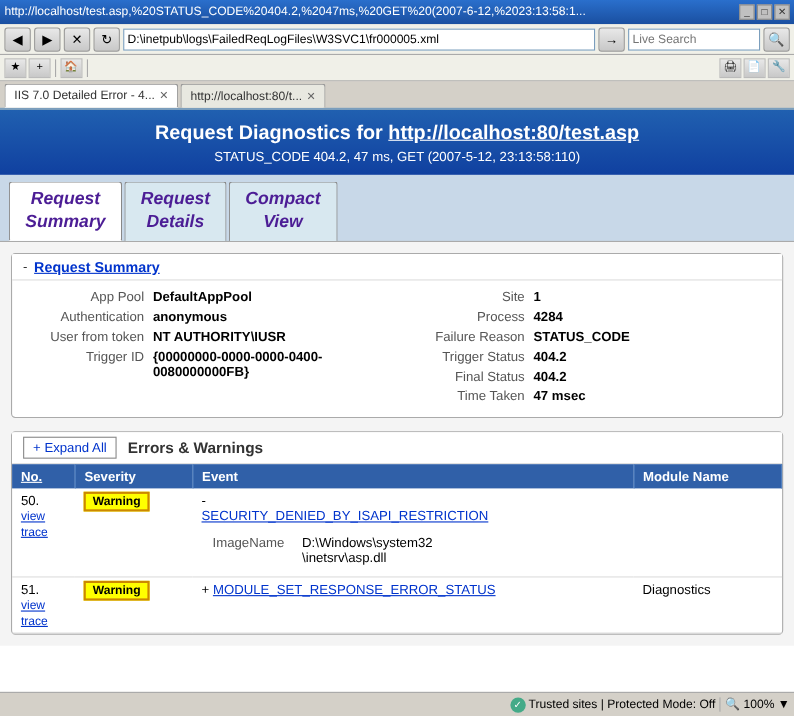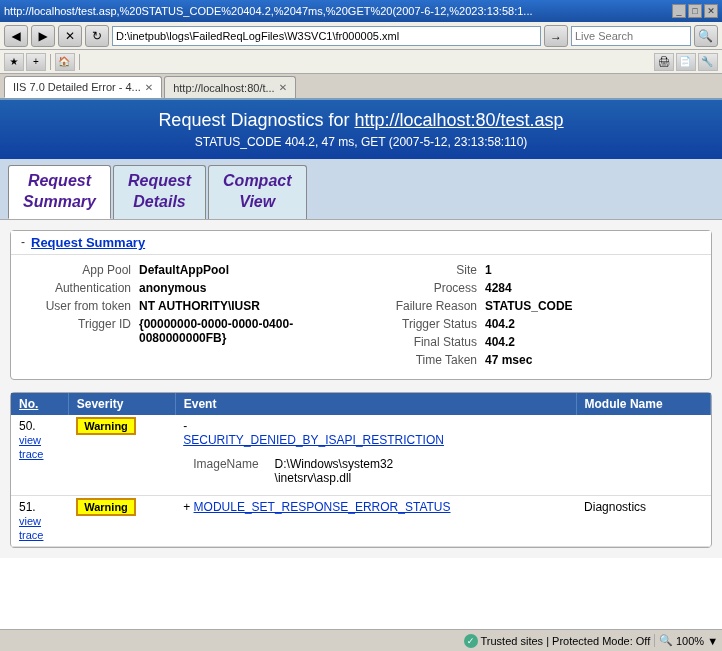--- a/index.html
+++ b/index.html
@@ -145,21 +145,21 @@
 
     
     .ie-header {
       background: linear-gradient(to bottom, #2060b0, #1040a0);
       color: white;
       text-align: center;
       padding: 10px;
     }
     .ie-header h2 {
       font-size: 18px;
-      font-weight: normal;
+      font-weight: bold;
     }
     .ie-header h2 a {
       color: white;
       text-decoration: underline;
     }
     .ie-header p {
       font-size: 12px;
       margin-top: 4px;
     }
 
@@ -471,20 +471,24 @@
           </div>
           <div class="summary-row">
             <span class="summary-label">Time Taken</span>
             <span class="summary-value">47 msec</span>
           </div>
         </div>
       </div>
     </div>
 
     <div class="errors-box">
+      <div class="errors-header">
+        <button class="expand-all-btn">+ Expand All</button>
+        <span class="errors-title">Errors &amp; Warnings</span>
+      </div>
       <table class="error-table">
         <thead>
           <tr>
             <th><a>No.</a></th>
             <th><span>Severity</span></th>
             <th><span>Event</span></th>
             <th><span>Module Name</span></th>
           </tr>
         </thead>
         <tbody>

